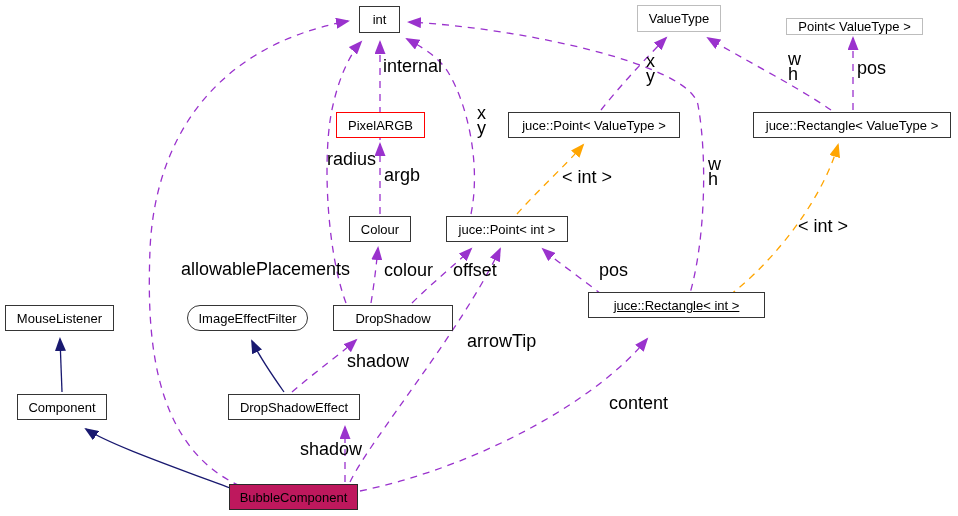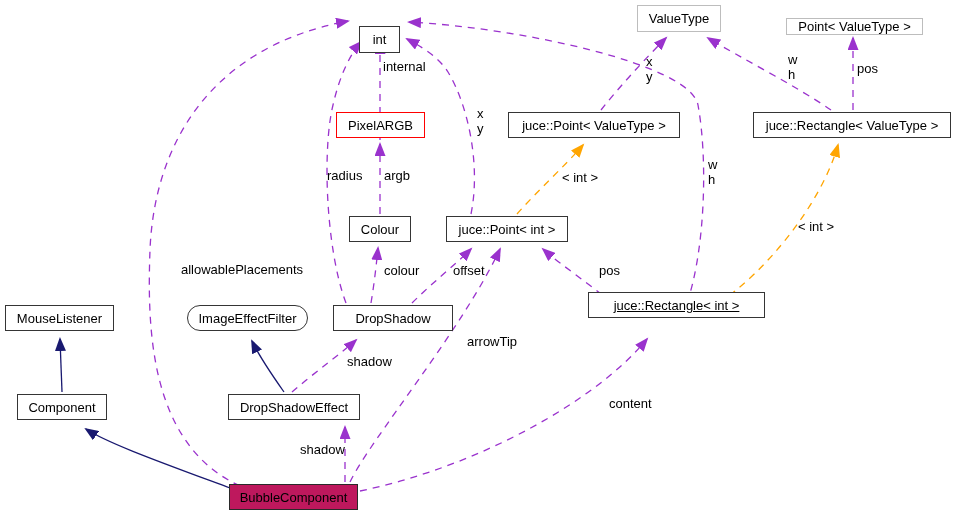--- a/index.html
+++ b/index.html
@@ -20,21 +20,21 @@
     font-size:13px;
     display:flex;align-items:center;justify-content:center;
     white-space:nowrap;
     cursor:pointer;
   }
   .node.template{border-color:#bdbdbd;}
   .node.external{border-color:#ff0000;}
   .node.main{background:#be185d;border-color:#2a2a2a;}
   .edge-label{
     position:absolute;
-    font-size:13px;
+    font-size:18px;
     line-height:15px;
     color:#000000;
     white-space:pre;
   }
 </style>
 </head>
 <body>
 
 <div id="canvas">
   <svg id="edges" width="958" height="516" viewBox="0 0 958 516">
@@ -67,21 +67,21 @@
         <path d="M345,482 L345,427" fill="none" stroke="#9a32cd" stroke-width="1.3" stroke-dasharray="7,6" marker-end="url(#arrow-usage)"></path>
         <path d="M292,392 C315,372 343,352 356,340" fill="none" stroke="#9a32cd" stroke-width="1.3" stroke-dasharray="7,6" marker-end="url(#arrow-usage)"></path>
         <path d="M517,214 C538,190 566,165 583,145" fill="none" stroke="#ffa500" stroke-width="1.3" stroke-dasharray="7,6" marker-end="url(#arrow-template)"></path>
         <path d="M719,303 C765,272 821,205 838,145" fill="none" stroke="#ffa500" stroke-width="1.3" stroke-dasharray="7,6" marker-end="url(#arrow-template)"></path>
         <path d="M62,392 L60,339" fill="none" stroke="#191970" stroke-width="1.3" marker-end="url(#arrow-inheritance)"></path>
         <path d="M284,392 C272,375 260,358 252,341" fill="none" stroke="#191970" stroke-width="1.3" marker-end="url(#arrow-inheritance)"></path>
         <path d="M230,488 C160,462 107,443 86,429" fill="none" stroke="#191970" stroke-width="1.3" marker-end="url(#arrow-inheritance)"></path>
       </g>
   </svg>
   <div id="nodes-layer">
-      <div class="node " style="left: 359px; top: 6px; width: 41px; height: 27px; margin-top: 20px;">int</div>
+      <div class="node " style="left: 359px; top: 6px; width: 41px; height: 27px;">int</div>
       <div class="node template" style="left: 637px; top: 5px; width: 84px; height: 27px;">ValueType</div>
       <div class="node template" style="left: 786px; top: 5px; width: 137px; height: 17px; margin-top: 13px;">Point&lt; ValueType &gt;</div>
       <div class="node external" style="left: 336px; top: 112px; width: 89px; height: 26px;">PixelARGB</div>
       <div class="node " style="left: 508px; top: 112px; width: 172px; height: 26px;">juce::Point&lt; ValueType &gt;</div>
       <div class="node " style="left: 753px; top: 112px; width: 198px; height: 26px;">juce::Rectangle&lt; ValueType &gt;</div>
       <div class="node " style="left: 349px; top: 216px; width: 62px; height: 26px;">Colour</div>
       <div class="node " style="left: 446px; top: 216px; width: 122px; height: 26px;">juce::Point&lt; int &gt;</div>
       <div class="node " style="left: 5px; top: 305px; width: 109px; height: 26px;">MouseListener</div>
       <div class="node " style="left: 187px; top: 305px; width: 121px; height: 26px; border-radius: 13px;">ImageEffectFilter</div>
       <div class="node " style="left: 333px; top: 305px; width: 120px; height: 26px;">DropShadow</div>
@@ -92,21 +92,21 @@
     </div>
   <div id="labels-layer">
       <div class="edge-label" style="left: 383px; top: 59px;">internal</div>
       <div class="edge-label" style="left: 477px; top: 106px;">x
 y</div>
       <div class="edge-label" style="left: 646px; top: 54px;">x
 y</div>
       <div class="edge-label" style="left: 788px; top: 52px;">w
 h</div>
       <div class="edge-label" style="left: 857px; top: 61px;">pos</div>
-      <div class="edge-label" style="left: 327px; top: 168px;">radius</div>
+      <div class="edge-label" style="left: 327px; top: 152px;">radius</div>
       <div class="edge-label" style="left: 384px; top: 168px;">argb</div>
       <div class="edge-label" style="left: 562px; top: 170px;">&lt; int &gt;</div>
       <div class="edge-label" style="left: 708px; top: 157px;">w
 h</div>
       <div class="edge-label" style="left: 798px; top: 219px;">&lt; int &gt;</div>
       <div class="edge-label" style="left: 152px; top: 262px; padding-left: 29px;">allowablePlacements</div>
       <div class="edge-label" style="left: 384px; top: 263px;">colour</div>
       <div class="edge-label" style="left: 453px; top: 263px; text-align: right;">offset</div>
       <div class="edge-label" style="left: 599px; top: 263px;">pos</div>
       <div class="edge-label" style="left: 347px; top: 354px;">shadow</div>

